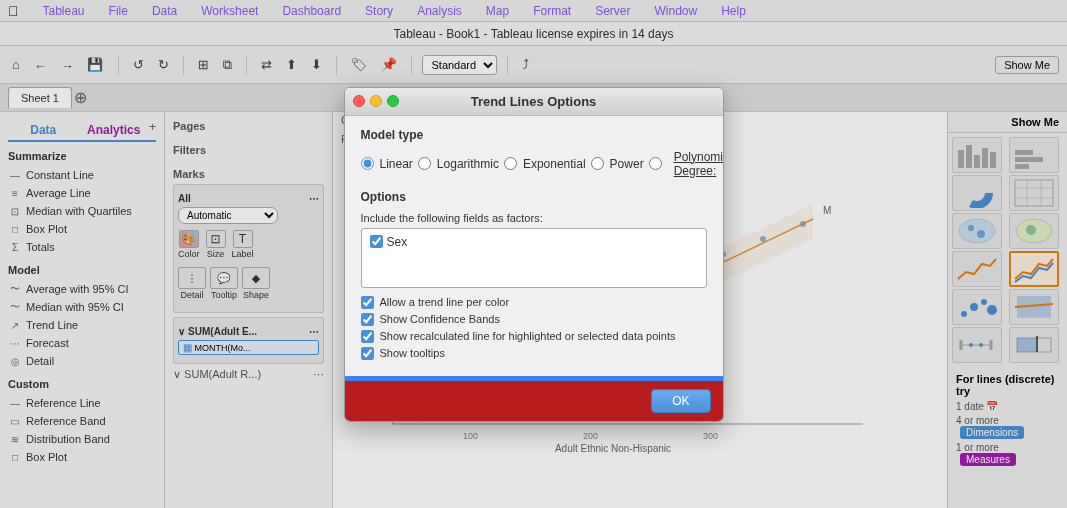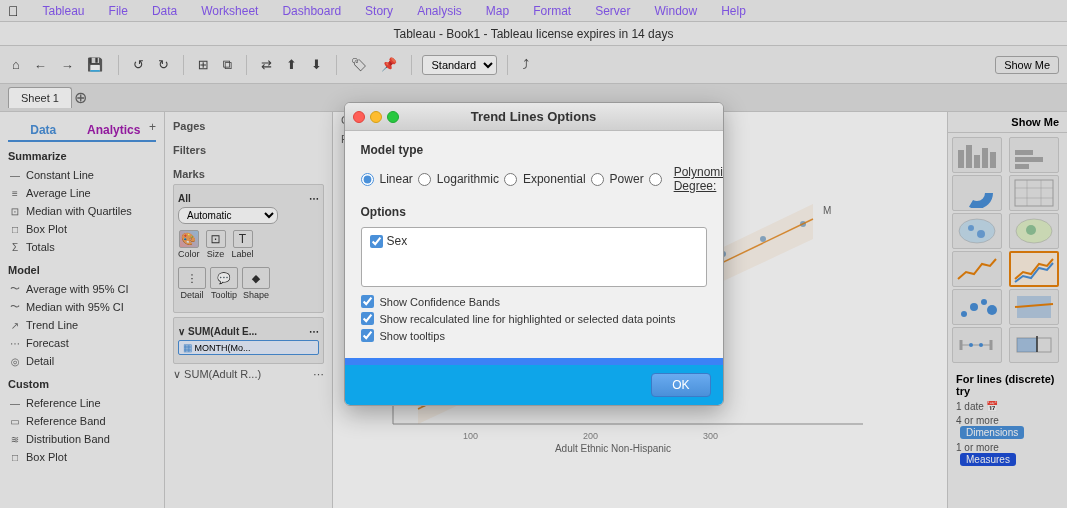--- a/index.html
+++ b/index.html
@@ -71,21 +71,21 @@
     .chart-thumb { width: 50px; height: 36px; background: #e8e8e8; border: 1px solid #ccc; border-radius: 2px; cursor: pointer; display: flex; align-items: center; justify-content: center; overflow: hidden; }
     .chart-thumb.selected { border: 2px solid #e8820c; background: #fdf0e0; }
     .chart-thumb svg { width: 42px; height: 30px; }
 
     
     .for-lines { padding: 6px 8px; font-size: 10px; }
     .for-lines-title { font-size: 11px; font-weight: bold; margin-bottom: 4px; }
     .for-lines-row { margin-bottom: 3px; color: #555; }
     .badge { display: inline-block; padding: 1px 6px; border-radius: 3px; font-size: 10px; color: white; margin-left: 4px; }
     .badge.blue { background: #4a90d9; }
-    .badge.green { background: #1d4ed8; }
+    .badge.green { background: #a21caf; }
 
     
     .dialog-overlay { position: absolute; top: 0; left: 0; right: 0; bottom: 0; background: rgba(0,0,0,0.1); display: flex; align-items: center; justify-content: center; z-index: 100; }
     .dialog { background: #f0f0f0; border: 1px solid #999; border-radius: 6px; box-shadow: 0 8px 24px rgba(0,0,0,0.3); width: 380px; overflow: hidden; }
     .dialog-titlebar { background: linear-gradient(to bottom, #e8e8e8, #d0d0d0); padding: 6px 12px; display: flex; align-items: center; justify-content: center; position: relative; border-bottom: 1px solid #bbb; }
     .dialog-traffic-lights { position: absolute; left: 8px; display: flex; gap: 5px; }
     .traffic-light { width: 12px; height: 12px; border-radius: 50%; cursor: pointer; }
     .traffic-red { background: #ff5f57; border: 1px solid #e0443e; }
     .traffic-yellow { background: #febc2e; border: 1px solid #d4a017; }
     .traffic-green { background: #28c840; border: 1px solid #1eaa34; }
@@ -100,21 +100,21 @@
     .degree-input { width: 40px; padding: 1px 4px; border: 1px solid #aaa; border-radius: 3px; font-size: 12px; }
 
     .options-section { margin-bottom: 8px; }
     .factors-box { border: 1px solid #aaa; background: white; border-radius: 3px; padding: 6px 8px; margin-bottom: 8px; min-height: 60px; }
     .factor-item { display: flex; align-items: center; gap: 4px; font-size: 12px; color: #333; }
     .factor-checkbox { accent-color: #4a90d9; }
 
     .checkbox-row { display: flex; align-items: center; gap: 6px; font-size: 11px; color: #333; margin-bottom: 4px; }
     .checkbox-row input[type="checkbox"] { accent-color: #4a90d9; }
 
-    .dialog-footer { display: flex; justify-content: flex-end; padding: 8px 12px; border-top: 7px solid #3b82f6; background: #0ea5e9; }
+    .dialog-footer { display: flex; justify-content: flex-end; padding: 8px 12px; border-top: 5px solid #3b82f6; background: #b91c1c; }
     .ok-btn { background: linear-gradient(to bottom, #6aabf0, #4a90d9); color: white; border: 1px solid #3a7bc8; border-radius: 4px; padding: 4px 20px; font-size: 12px; cursor: pointer; }
 
     
     .marks-group { background: #e8e8e8; border: 1px solid #ccc; border-radius: 2px; padding: 8px 4px; margin-bottom: 0; }
     .marks-group-header { font-size: 10px; font-weight: bold; color: #333; margin-bottom: 3px; display: flex; align-items: center; justify-content: space-between; }
     .month-tag { background: #e8f0fe; border: 1px solid #4a90d9; border-radius: 2px; padding: 1px 4px; font-size: 9px; display: flex; align-items: center; gap: 2px; }
     .month-icon { color: #4a90d9; font-size: 10px; }
   </style>
 </head>
 <body>
@@ -520,30 +520,35 @@
           <div class="polynomial-row radio-row">
             <input type="radio" name="model" style="">
             <span>Polynomial, Degree:</span>
             <input type="number" class="degree-input" value="3" style="">
           </div>
         </div>
 
         <div class="dialog-section-title">Options</div>
 
         <div class="options-section">
+          <div style="font-size:11px; color:#333; margin-bottom:4px;">Include the following fields as factors:</div>
           <div class="factors-box">
             <div class="factor-item">
               <input type="checkbox" checked="" class="factor-checkbox" style="">
               <span>Sex</span>
             </div>
           </div>
         </div>
 
         <div class="checkbox-row">
           <input type="checkbox" checked="" style="">
+          <span>Allow a trend line per color</span>
+        </div>
+        <div class="checkbox-row">
+          <input type="checkbox" checked="" style="">
           <span>Show Confidence Bands</span>
         </div>
         <div class="checkbox-row">
           <input type="checkbox" checked="" style="">
           <span>Show recalculated line for highlighted or selected data points</span>
         </div>
         <div class="checkbox-row">
           <input type="checkbox" checked="" style="">
           <span>Show tooltips</span>
         </div>

